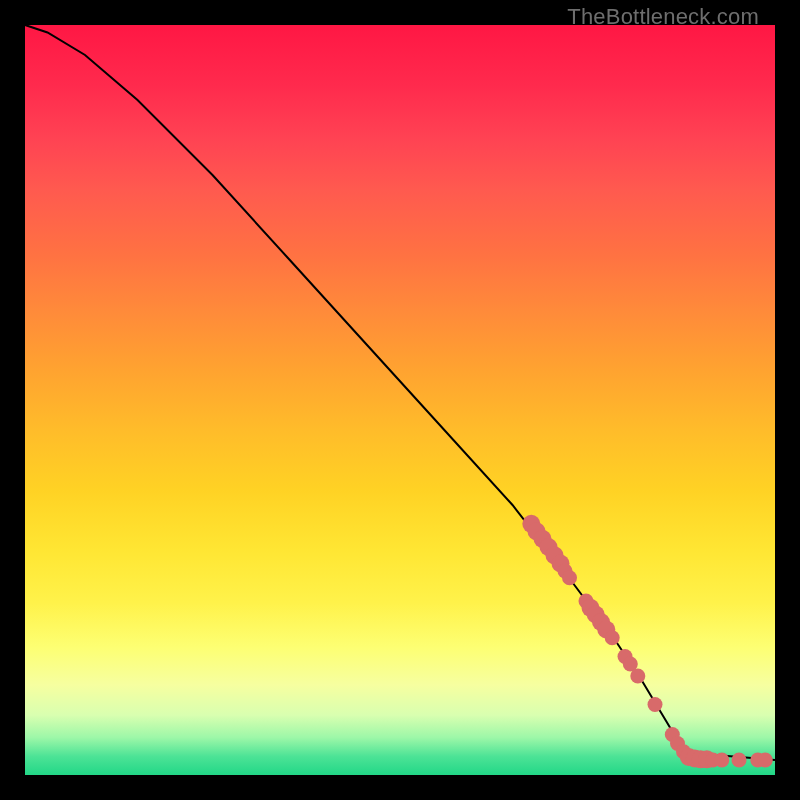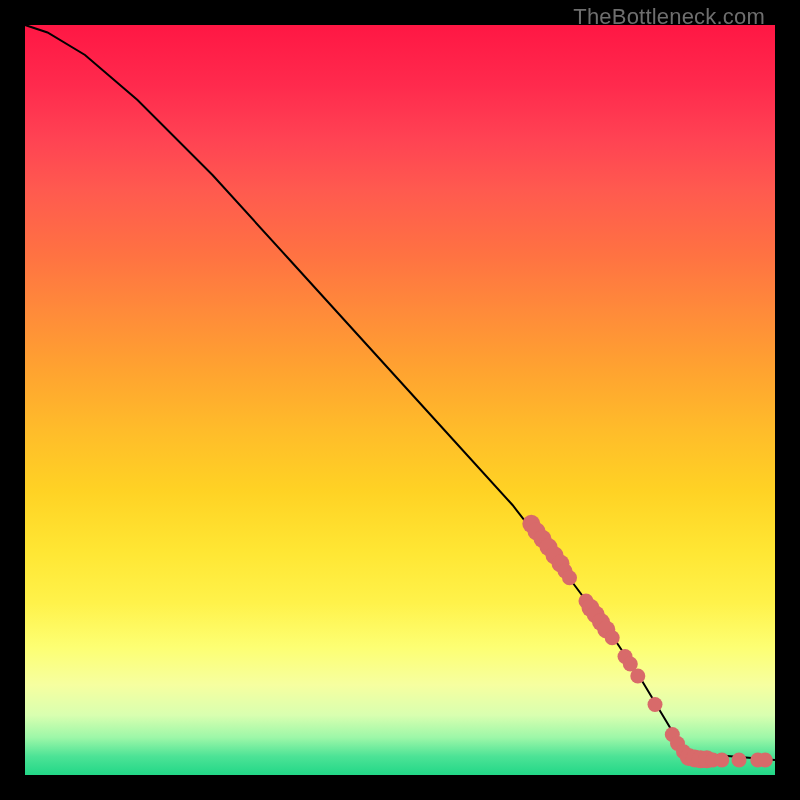--- a/index.html
+++ b/index.html
@@ -41,21 +41,21 @@
       #f6ffa0 88%,
       #d9ffb0 92%,
       #9df7a8 95%,
       #4de396 97.5%,
       #22d787 100%
     );
   }
   .watermark {
     position: absolute;
     top: 4px;
-    right: 35px;
+    right: 41px;
     color: #6e6e6e;
     font-size: 22px;
     letter-spacing: 0.2px;
     user-select: none;
   }
   svg.curve {
     position: absolute;
     left: 0;
     top: 0;
     width: 750px;

